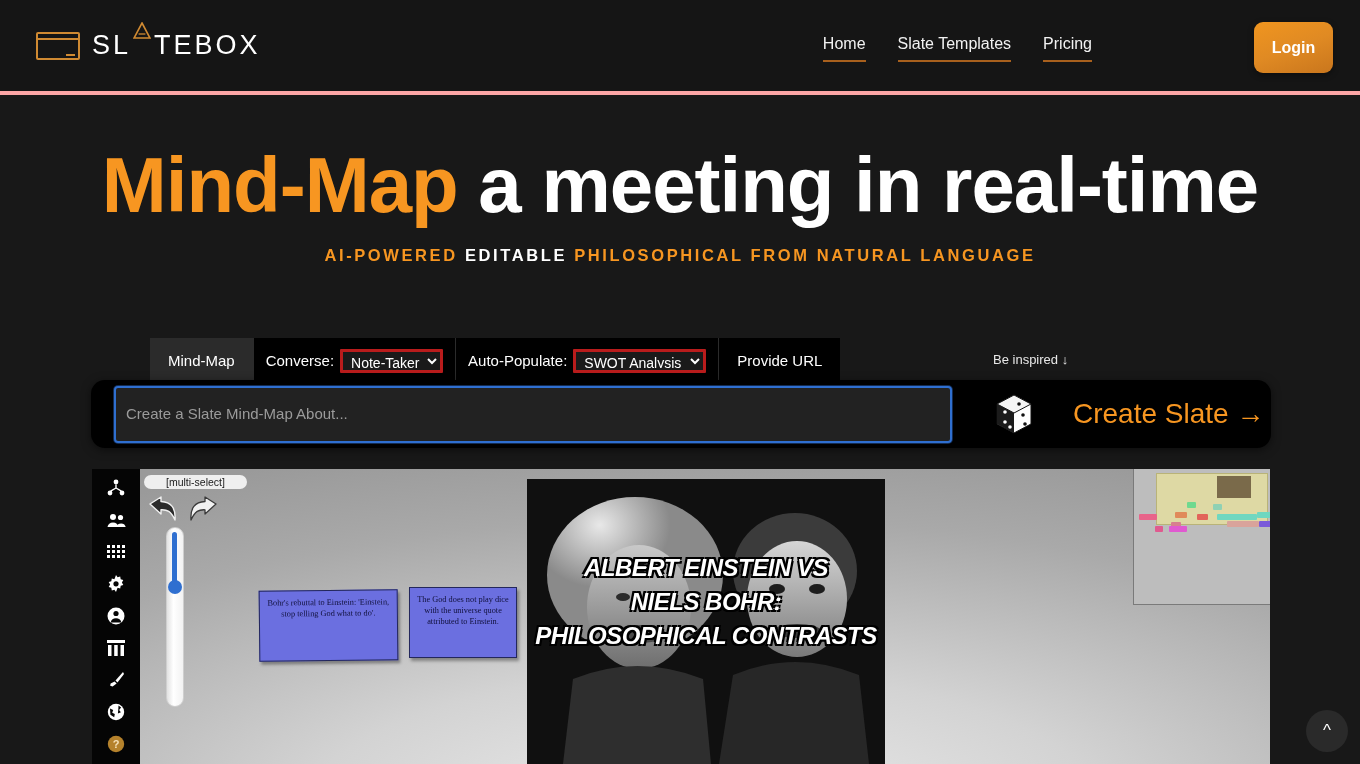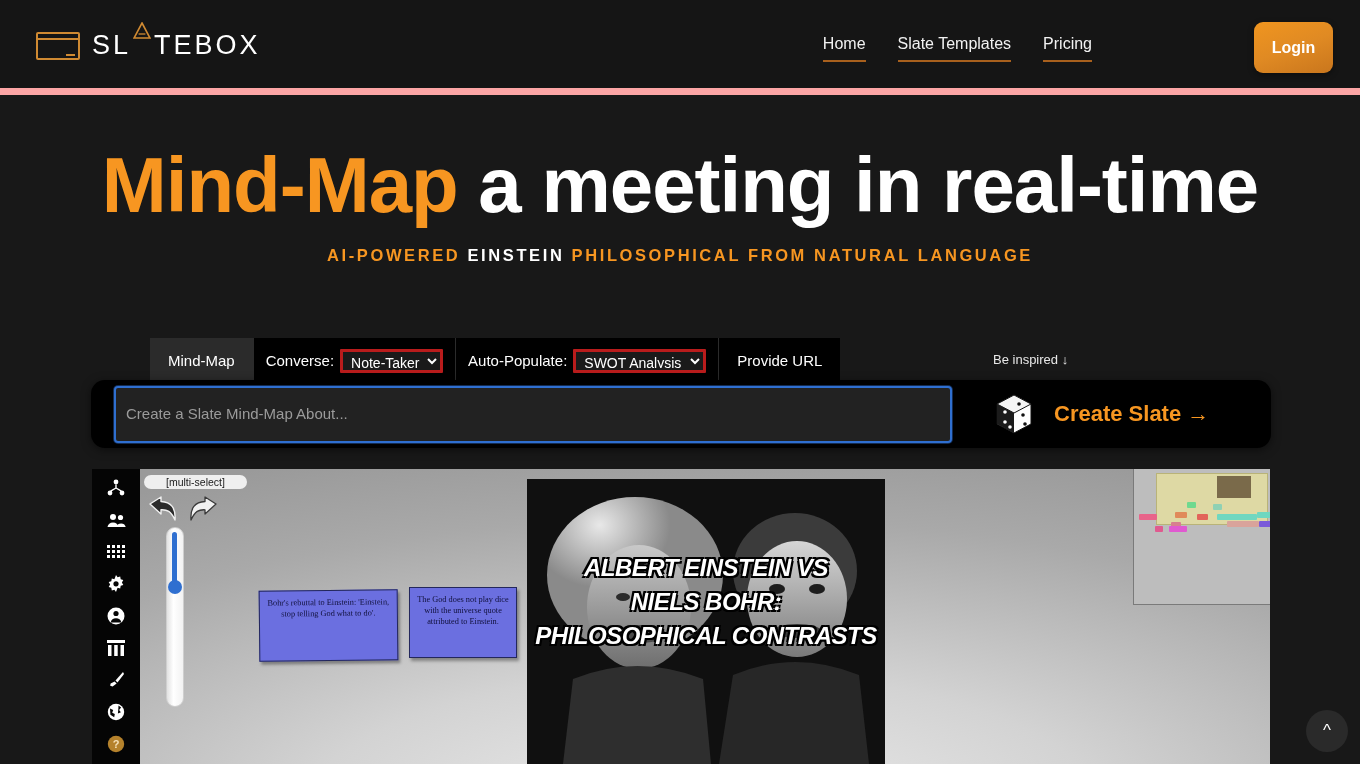--- a/index.html
+++ b/index.html
@@ -8,21 +8,21 @@
     background: #181818;
     font-family: "Liberation Sans", sans-serif;
     overflow: hidden;
   }
   .page { position: relative; width: 1360px; height: 764px; background: #181818; }
 
   
   .header {
     position: absolute; top: 0; left: 0; width: 1360px; height: 95px;
     background: #151515;
-    border-bottom: 7px solid #fca5a5;
+    border-bottom: 4px solid #fca5a5;
   }
   .logo-wrap {
     position: absolute; left: 36px; top: 30px;
     display: flex; align-items: center; gap: 12px;
   }
   .logo-mark {
     width: 44px; height: 28px;
     border: 2px solid #d08a32; border-radius: 2px;
     position: relative; background: #151515;
   }
@@ -124,21 +124,21 @@
     color: #ffffff; font-size: 15px;
     font-family: "Liberation Sans", sans-serif;
     padding: 17px 0 0 10px;
   }
   .prompt-input::placeholder { color: #9b9b9b; }
   .dice {
     margin-left: 42px; width: 40px; height: 44px; cursor: pointer;
     display: flex; align-items: center; justify-content: center;
   }
   .create-slate {
-    margin-left: 20px; color: #f79621; font-size: 22px; font-weight: bold;
+    margin-left: 39px; color: #f79621; font-size: 28px; font-weight: normal;
     cursor: pointer; white-space: nowrap;
   }
 
   
   .canvas {
     position: absolute; top: 469px; left: 92px;
     width: 1178px; height: 295px;
     background: radial-gradient(ellipse 90% 130% at 52% 118%, #ececec 0%, #d3d3d3 38%, #a9a9a9 78%, #9a9a9a 100%);
     overflow: hidden;
   }
@@ -249,21 +249,21 @@
     </div>
 
     <div class="login-btn">Login</div>
   </div>
 
   <div class="hero">
     <div class="hero-title">
       <span class="accent">Mind-Map</span><span> a meeting in real-time</span>
     </div>
     <div class="hero-sub">
-      <span>AI-POWERED </span><span class="white">EINSTEIN </span><span>PHILOSOPHICAL FROM NATURAL LANGUAGE</span>
+      <span>AI-POWERED </span><span class="white">EDITABLE </span><span>PHILOSOPHICAL FROM NATURAL LANGUAGE</span>
     </div>
   </div>
 
   <div class="tabbar">
     <div class="tab active">
       <span class="tab-label">Mind-Map</span>
     </div>
     <div class="tab">
       <span class="tab-label">Converse:</span>
       <select>

